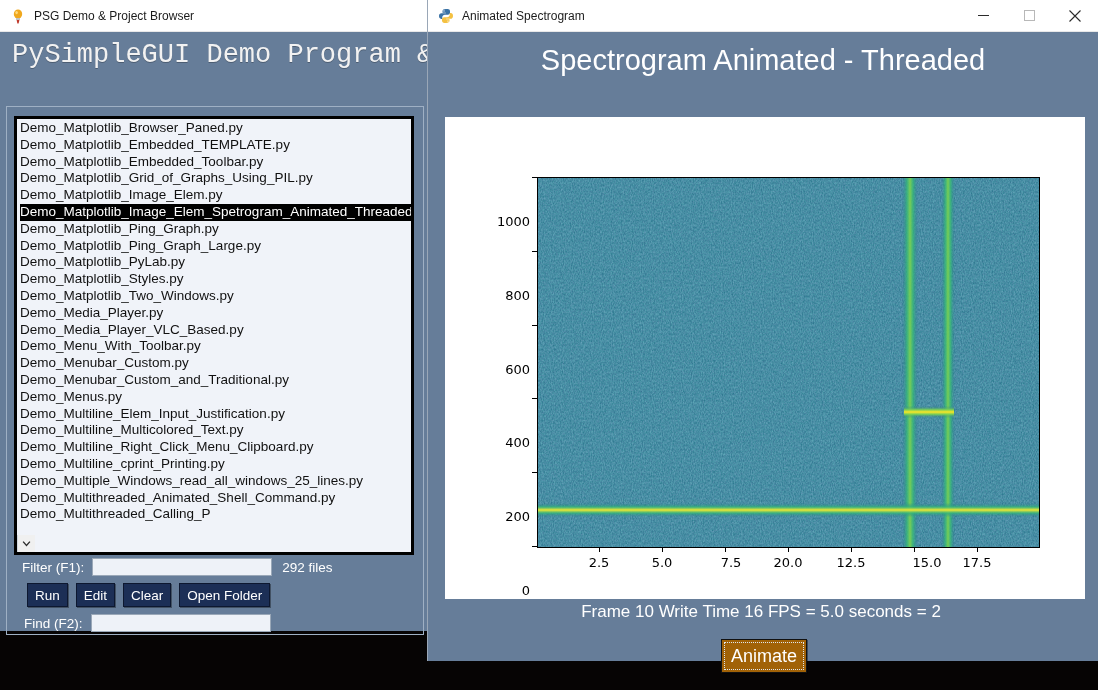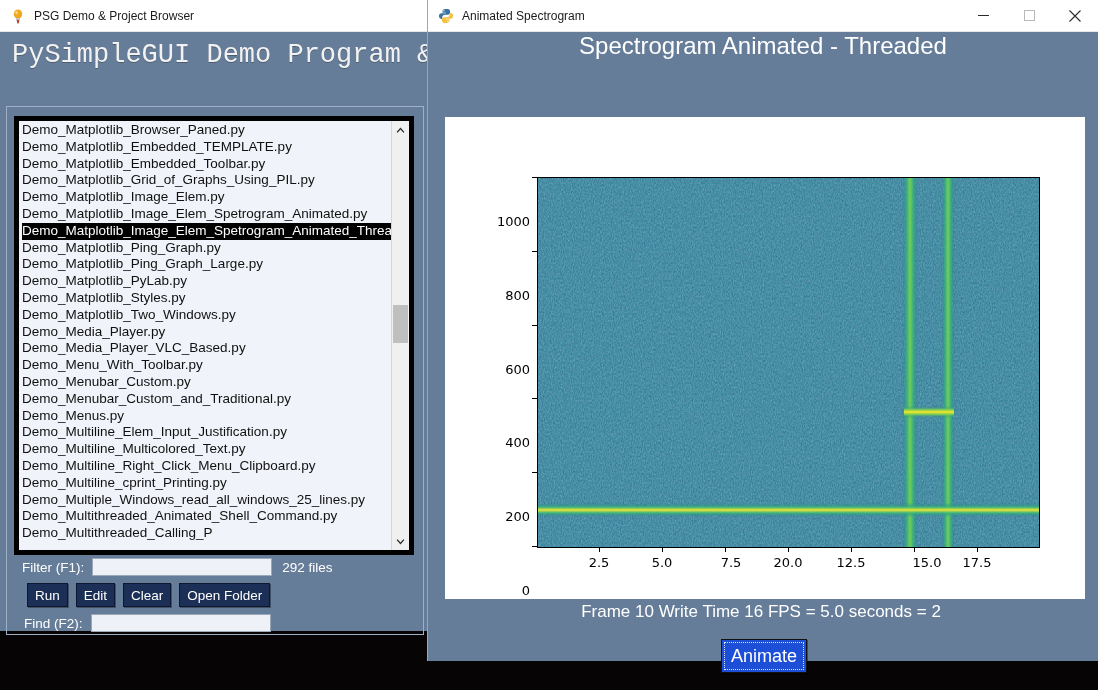--- a/index.html
+++ b/index.html
@@ -70,24 +70,25 @@
   #left-frame {
     position: absolute; left: 6px; top: 74px;
     width: 418px; height: 529px;
     border: 1px solid #9fb0c4;
     box-sizing: border-box;
   }
   #listbox {
     position: absolute; left: 14px; top: 84px;
     width: 400px; height: 439px;
     background: #f0f3f9;
-    border: 5px solid #000000;
+    border: 3px solid #000000;
     box-sizing: border-box;
     overflow: hidden;
     display: flex;
+    flex-direction: column;
   }
   #list-items {
     flex: 1 1 auto; overflow: hidden;
     padding: 1px 0 0 3px;
   }
   .list-item {
     font-family: "Liberation Sans", sans-serif;
     font-size: 13.5px;
     line-height: 16.8px;
     color: #111;
@@ -149,43 +150,44 @@
   }
   #right-titlebar { width: 670px; }
   #right-body {
     background: #667d99;
     width: 670px; height: 629px;
     position: relative;
     box-sizing: border-box;
   }
   #spec-heading {
     text-align: center;
-    font-size: 24px;
+    font-size: 29px;
     color: #ffffff;
+    padding-top: 12px;
     font-family: "Liberation Sans", sans-serif;
     white-space: nowrap;
   }
   #canvas-area {
     position: absolute;
     left: 17px; top: 85px;
     width: 640px; height: 482px;
     background: #ffffff;
   }
   #status-text {
     position: absolute; left: 0; right: 4px; top: 570px;
     text-align: center;
     color: #ffffff;
     font-size: 17px;
     font-family: "Liberation Sans", sans-serif;
   }
   #animate-btn {
     position: absolute;
     left: 293px; top: 607px;
     width: 84px; height: 32px;
-    background: #1d4ed8;
+    background: #a16207;
     color: #fff;
     border: 1px solid #111;
     outline: 1px dotted #dfe6ef;
     outline-offset: -4px;
     display: flex; align-items: center; justify-content: center;
     font-size: 18px;
     box-shadow: 1px 1px 0 rgba(0,0,0,.4);
   }
 
   
@@ -236,21 +238,20 @@
 
     <div id="left-frame"></div>
 
     <div id="listbox">
       <div id="list-items">
           <div class="list-item">Demo_Matplotlib_Browser_Paned.py</div>
           <div class="list-item">Demo_Matplotlib_Embedded_TEMPLATE.py</div>
           <div class="list-item">Demo_Matplotlib_Embedded_Toolbar.py</div>
           <div class="list-item">Demo_Matplotlib_Grid_of_Graphs_Using_PIL.py</div>
           <div class="list-item">Demo_Matplotlib_Image_Elem.py</div>
-          <div class="list-item">Demo_Matplotlib_Image_Elem_Spetrogram_Animated.py</div>
           <div class="list-item selected">Demo_Matplotlib_Image_Elem_Spetrogram_Animated_Threaded</div>
           <div class="list-item">Demo_Matplotlib_Ping_Graph.py</div>
           <div class="list-item">Demo_Matplotlib_Ping_Graph_Large.py</div>
           <div class="list-item">Demo_Matplotlib_PyLab.py</div>
           <div class="list-item">Demo_Matplotlib_Styles.py</div>
           <div class="list-item">Demo_Matplotlib_Two_Windows.py</div>
           <div class="list-item">Demo_Media_Player.py</div>
           <div class="list-item">Demo_Media_Player_VLC_Based.py</div>
           <div class="list-item">Demo_Menu_With_Toolbar.py</div>
           <div class="list-item">Demo_Menubar_Custom.py</div>

